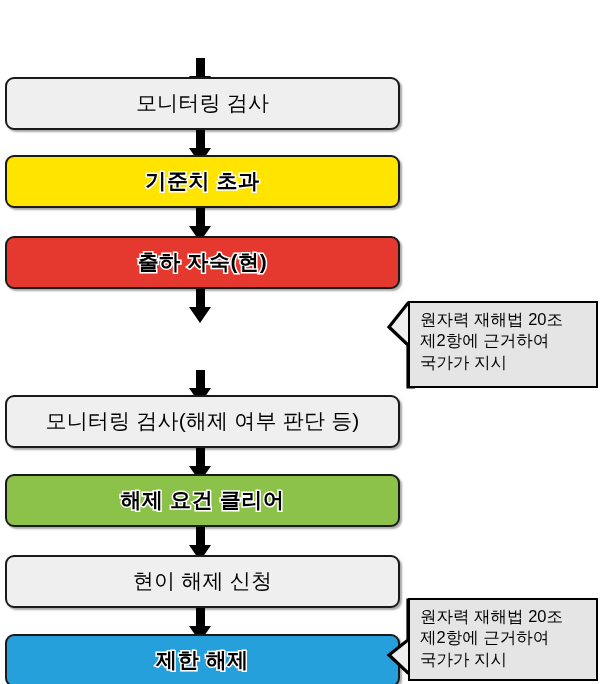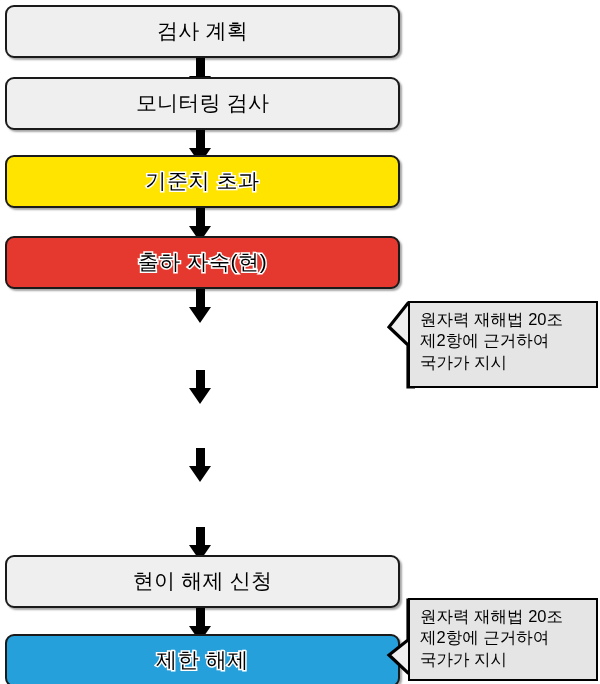--- a/index.html
+++ b/index.html
@@ -52,21 +52,21 @@
   .flow-box.plain .box-label {
     font-size: 21px;
     font-weight: 400;
     color: #000000;
     letter-spacing: 0.2px;
   }
 
   
   .flow-box.accent .box-label {
     font-size: 21px;
-    font-weight: 400;
+    font-weight: 700;
     color: #000000;
     letter-spacing: 0.6px;
     paint-order: stroke fill;
     -webkit-text-stroke: 3px #ffffff;
   }
 
   .flow-box.c-yellow { background: #ffe400; }
   .flow-box.c-red    { background: #e5382e; }
   .flow-box.c-green  { background: #8cc24a; }
   .flow-box.c-blue   { background: #25a0db; }
@@ -113,23 +113,20 @@
   
   .callout-tail {
     position: absolute;
   }
 </style>
 </head>
 <body>
 
 <div id="chart-canvas">
 
-  <div class="flow-box plain" style="top:5px;">
-    <span class="box-label">검사 계획</span>
-  </div>
 
   <div class="arrow" style="top:58px; height:34px;">
     <div class="stem" style="height:18px;"></div>
     <div class="head" style="top:18px;"></div>
   </div>
 
   <div class="flow-box plain" style="top:77px;border-radius:9px;">
     <span class="box-label">모니터링 검사</span>
   </div>
 
@@ -155,26 +152,32 @@
     <div class="stem" style="height:18px;"></div>
     <div class="head" style="top:18px;"></div>
   </div>
 
 
   <div class="arrow" style="top:370px; height:34px;">
     <div class="stem" style="height:18px;"></div>
     <div class="head" style="top:18px;"></div>
   </div>
 
+  <div class="flow-box plain" style="top:395px;">
+    <span class="box-label">모니터링 검사(해제 여부 판단 등)</span>
+  </div>
 
   <div class="arrow" style="top:448px; height:34px;">
     <div class="stem" style="height:18px;"></div>
     <div class="head" style="top:18px;"></div>
   </div>
 
+  <div class="flow-box accent c-green" style="top:474px;">
+    <span class="box-label">해제 요건 클리어</span>
+  </div>
 
   <div class="arrow" style="top:527px; height:34px;">
     <div class="stem" style="height:18px;"></div>
     <div class="head" style="top:18px;"></div>
   </div>
 
   <div class="flow-box plain" style="top:555px;">
     <span class="box-label">현이 해제 신청</span>
   </div>
 

